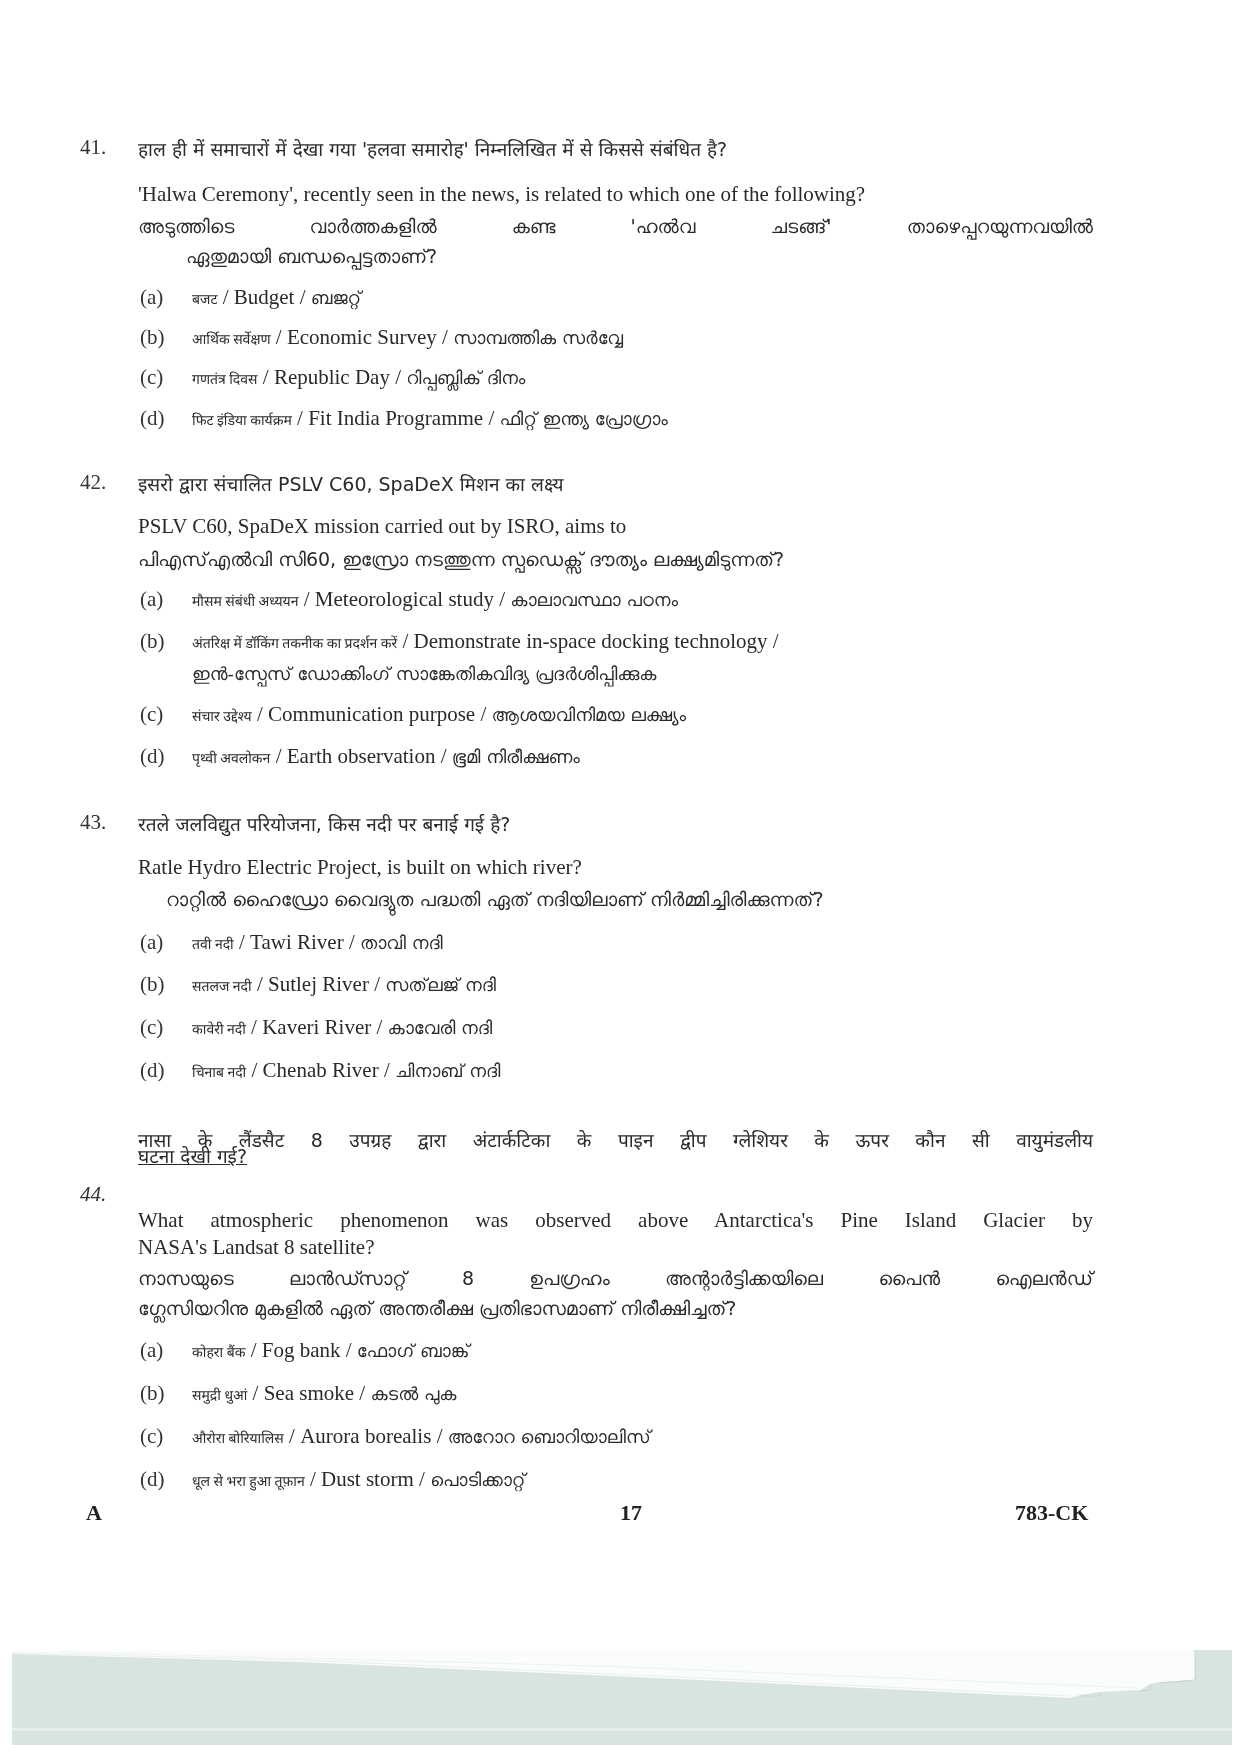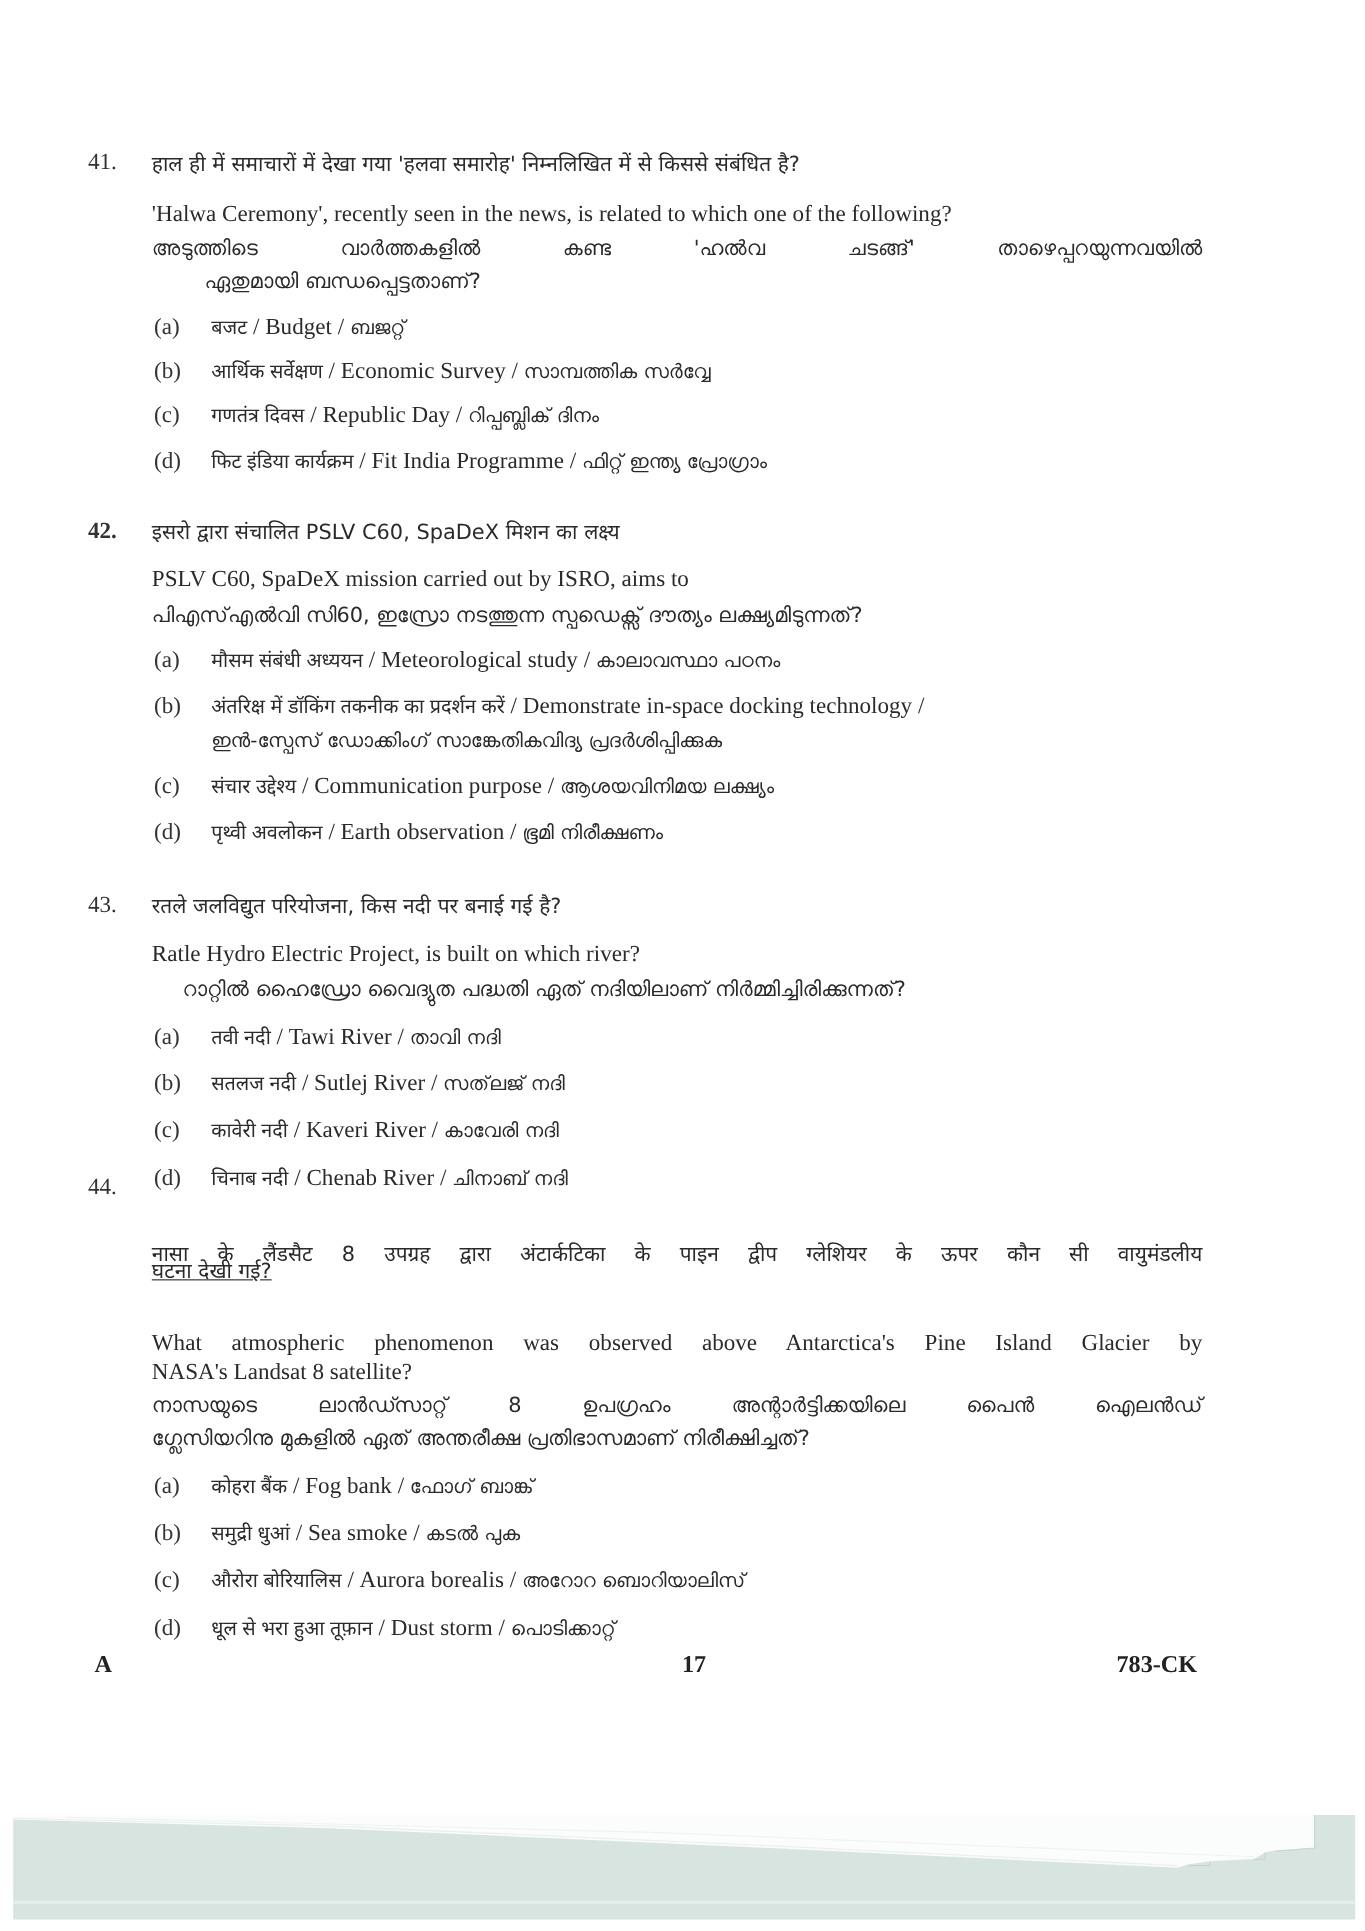--- a/index.html
+++ b/index.html
@@ -45,21 +45,21 @@
     left: 140px;
     font-size: 21px;
     line-height: 28px;
     white-space: nowrap;
   }
   .opt .lbl {
     display: inline-block;
     width: 52px;
     color: #333;
   }
-  .opt .hi { font-family: Liberation Sans, sans-serif; font-size: 18px; }
+  .opt .hi { font-family: Liberation Serif, serif; font-size: 14px; }
   .opt .en { font-family: "Liberation Serif", serif; font-size: 21px; }
   .opt .ml { font-family: "DejaVu Sans", sans-serif; font-size: 18px; text-align: right; }
   .opt-cont {
     position: absolute;
     left: 192px;
     font-family: "DejaVu Sans", sans-serif;
     font-size: 18px;
     line-height: 28px;
     white-space: nowrap;
   }
@@ -112,21 +112,21 @@
     </div>
     <div class="opt" style="top:363px;">
       <span class="lbl">(c)</span><span class="hi">गणतंत्र दिवस</span><span class="en"> / </span><span class="en">Republic Day</span><span class="en"> / </span><span class="ml">റിപ്പബ്ലിക് ദിനം</span>
     </div>
     <div class="opt" style="top:404px;">
       <span class="lbl">(d)</span><span class="hi">फिट इंडिया कार्यक्रम</span><span class="en"> / </span><span class="en">Fit India Programme</span><span class="en"> / </span><span class="ml">ഫിറ്റ് ഇന്ത്യ പ്രോഗ്രാം</span>
     </div>
   </div>
 
   <div class="question" style="top:0;">
-    <span class="q-num" style="top:470px;font-weight:bold;">42.</span>
+    <span class="q-num" style="top:470px;">42.</span>
     <div class="q-line hi" style="top:470px;">इसरो द्वारा संचालित PSLV C60, SpaDeX मिशन का लक्ष्य</div>
     <div class="q-line" style="top:512px;">PSLV C60, SpaDeX mission carried out by ISRO, aims to</div>
     <div class="q-line ml" style="top:545px;">പിഎസ്എൽവി സി60, ഇസ്രോ നടത്തുന്ന സ്പഡെക്സ് ദൗത്യം ലക്ഷ്യമിടുന്നത്?</div>
 
     <div class="opt" style="top:585px;">
       <span class="lbl">(a)</span><span class="hi">मौसम संबंधी अध्ययन</span><span class="en"> / </span><span class="en">Meteorological study</span><span class="en"> / </span><span class="ml">കാലാവസ്ഥാ പഠനം</span>
     </div>
     <div class="opt" style="top:627px;">
       <span class="lbl">(b)</span><span class="hi">अंतरिक्ष में डॉकिंग तकनीक का प्रदर्शन करें</span><span class="en"> / </span><span class="en">Demonstrate in-space docking technology</span><span class="en"> / </span>
     </div>
@@ -153,21 +153,21 @@
     </div>
     <div class="opt" style="top:1013px;">
       <span class="lbl">(c)</span><span class="hi">कावेरी नदी</span><span class="en"> / </span><span class="en">Kaveri River</span><span class="en"> / </span><span class="ml">കാവേരി നദി</span>
     </div>
     <div class="opt" style="top:1056px;">
       <span class="lbl">(d)</span><span class="hi">चिनाब नदी</span><span class="en"> / </span><span class="en">Chenab River</span><span class="en"> / </span><span class="ml">ചിനാബ് നദി</span>
     </div>
   </div>
 
   <div class="question" style="top:0;">
-    <span class="q-num" style="top:1066px;">44.</span>
+    <span class="q-num" style="top:1182px;font-style:italic;">44.</span>
     <div class="q-line hi justify" style="top:1126px;">नासा के लैंडसैट 8 उपग्रह द्वारा अंटार्कटिका के पाइन द्वीप ग्लेशियर के ऊपर कौन सी वायुमंडलीय</div>
     <div class="q-line hi" style="top:1142px;text-decoration:underline;">घटना देखी गई?</div>
     <div class="q-line justify" style="top:1206px;">What atmospheric phenomenon was observed above Antarctica's Pine Island Glacier by</div>
     <div class="q-line" style="top:1233px;">NASA's Landsat 8 satellite?</div>
     <div class="q-line ml justify" style="top:1264px;">നാസയുടെ ലാൻഡ്സാറ്റ് 8 ഉപഗ്രഹം അന്റാർട്ടിക്കയിലെ പൈൻ ഐലൻഡ്</div>
     <div class="q-line ml" style="top:1294px;">ഗ്ലേസിയറിനു മുകളിൽ ഏത് അന്തരീക്ഷ പ്രതിഭാസമാണ് നിരീക്ഷിച്ചത്?</div>
 
     <div class="opt" style="top:1336px;">
       <span class="lbl">(a)</span><span class="hi">कोहरा बैंक</span><span class="en"> / </span><span class="en">Fog bank</span><span class="en"> / </span><span class="ml">ഫോഗ് ബാങ്ക്</span>
     </div>

